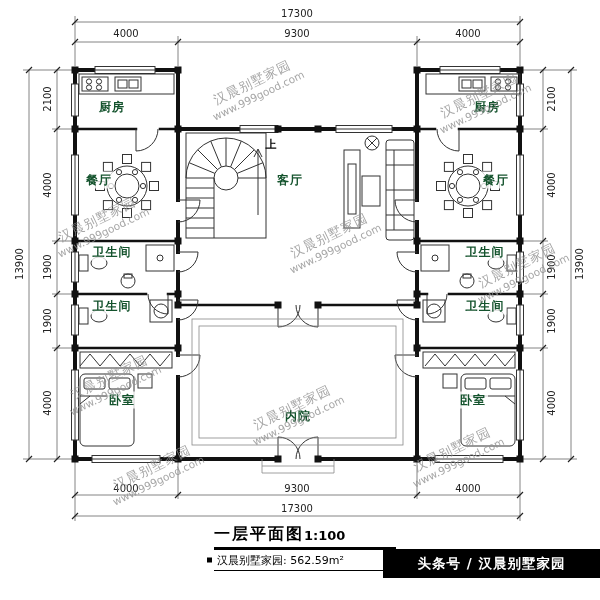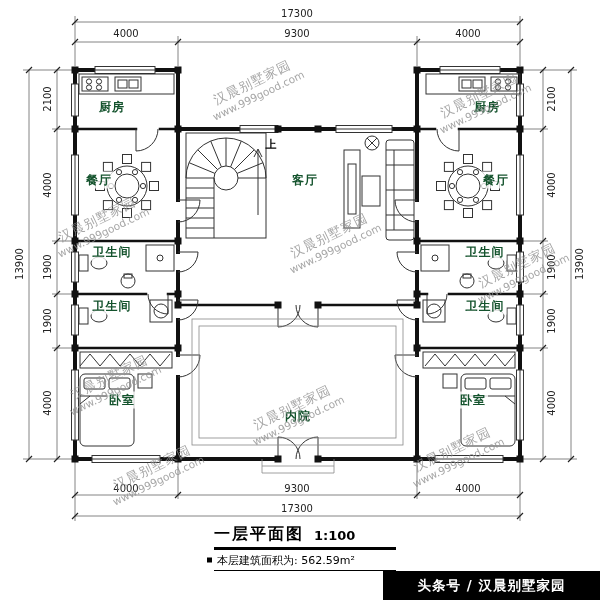--- a/index.html
+++ b/index.html
@@ -11,26 +11,26 @@
   .dim.v { transform:translate(-50%,-50%) rotate(-90deg); }
   .room-label { position:absolute; transform:translate(-50%,-50%); font-size:12px; font-weight:bold;
                 color:#14532d; letter-spacing:1px; white-space:nowrap; background:rgba(255,255,255,.78);
                 padding:0 2px; }
   .up-label { position:absolute; transform:translate(-50%,-50%); font-size:11px; font-weight:bold; color:#000; }
   .wm { position:absolute; color:#8f8f8f; opacity:.8; transform:rotate(-26deg); text-align:center;
         line-height:1.15; pointer-events:none; }
   .wm .l1 { font-size:13px; letter-spacing:1px; }
   .wm .l2 { font-size:10.5px; }
   .title-block { position:absolute; left:214px; top:524px; width:182px; color:#000; }
-  .tb-title-row { display:flex; align-items:flex-end; gap:10px; border-bottom:3px solid #000; padding-bottom:2px; }
+  .tb-title-row { display:flex; align-items:flex-end; border-bottom:3px solid #000; padding-bottom:2px; }
   .tb-title { font-size:16px; font-weight:bold; letter-spacing:2px; }
   .tb-scale { font-size:13px; font-weight:bold; padding-bottom:2px; }
   .tb-row { position:relative; font-size:11px; padding:3px 0 2px 3px; border-bottom:1.5px solid #000; white-space:nowrap; }
   .sq { position:absolute; left:-7px; top:50%; width:5px; height:5px; background:#000; transform:translateY(-50%); }
-  .badge { position:absolute; left:383px; top:571px; width:217px; height:29px; background:#000; color:#fff;
+  .badge { position:absolute; left:383px; top:549px; width:217px; height:29px; background:#000; color:#fff;
            display:flex; align-items:center; justify-content:center; font-size:13.5px; font-weight:bold;
            letter-spacing:1px; white-space:nowrap; }
 </style>
 </head>
 <body>
 
 <div class="stage">
 
   <svg class="plan-svg" width="600" height="600" viewBox="0 0 600 600">
 
@@ -281,21 +281,21 @@
   <span class="dim v" style="left:551px;top:185px">4000</span>
   <span class="dim v" style="left:551px;top:267px">1900</span>
   <span class="dim v" style="left:551px;top:321px">1900</span>
   <span class="dim v" style="left:551px;top:403px">4000</span>
   <span class="dim v" style="left:579px;top:264px">13900</span>
 
   <span class="room-label" style="left:112px;top:107px">厨房</span>
   <span class="room-label" style="left:487px;top:107px">厨房</span>
   <span class="room-label" style="left:99px;top:180px">餐厅</span>
   <span class="room-label" style="left:496px;top:180px">餐厅</span>
-  <span class="room-label" style="left:305px;top:180px">客厅</span>
+  <span class="room-label" style="left:290px;top:180px">客厅</span>
   <span class="room-label" style="left:112px;top:252px">卫生间</span>
   <span class="room-label" style="left:112px;top:306px">卫生间</span>
   <span class="room-label" style="left:485px;top:252px">卫生间</span>
   <span class="room-label" style="left:485px;top:306px">卫生间</span>
   <span class="room-label" style="left:122px;top:400px">卧室</span>
   <span class="room-label" style="left:473px;top:400px">卧室</span>
   <span class="room-label" style="left:298px;top:416px">内院</span>
   <span class="up-label" style="left:271px;top:144px">上</span>
 
   <div class="wm" style="left:205px;top:75px">
@@ -335,20 +335,20 @@
     <div class="l2">www.999good.com</div>
   </div>
 
   <div class="title-block">
     <div class="tb-title-row">
       <span class="tb-title">一层平面图</span>
       <span class="tb-scale">1:100</span>
     </div>
     <div class="tb-row">
       <span class="sq"></span>
-      <span>本层建筑面积为:</span>
+      <span>汉晨别墅家园:</span>
       <span>562.59m²</span>
     </div>
   </div>
 
   <div class="badge">头条号 / 汉晨别墅家园</div>
 
 </div>
 
 </body></html>

